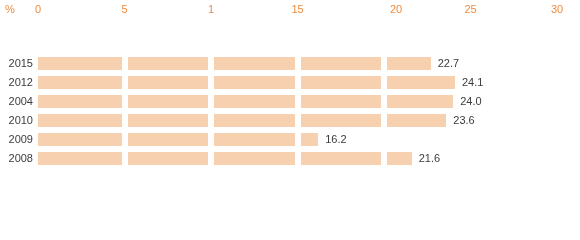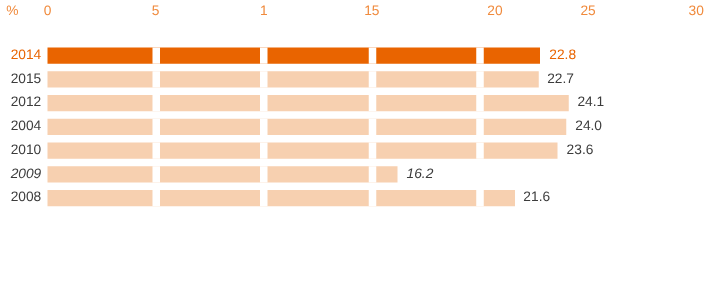--- a/index.html
+++ b/index.html
@@ -127,31 +127,20 @@
         <span class="axis-tick" style="left: 124.5px;">5</span>
         <span class="axis-tick" style="left: 211px;">1</span>
         <span class="axis-tick" style="left: 297.5px;">15</span>
         <span class="axis-tick" style="left: 384px; margin-left: 12px;">20</span>
         <span class="axis-tick" style="left: 470.5px;">25</span>
         <span class="axis-tick" style="left: 557px;">30</span>
       </div>
   </div>
 
   <div class="plot" id="plot">
-      <div class="bar-row highlight" style="top: 0px;">
-        <div class="row-label">2014</div>
-        <div class="bar-track" style="width: 394.44px;">
-          <div class="bar-fill" style="width: 394.44px;"></div>
-          <div class="notch" style="left: 83.5px;"></div>
-          <div class="notch" style="left: 170px;"></div>
-          <div class="notch" style="left: 256.5px;"></div>
-          <div class="notch" style="left: 343px;"></div>
-        </div>
-        <div class="bar-value" style="left: 439.44px;">22.8</div>
-      </div>
       <div class="bar-row" style="top: 19px;">
         <div class="row-label">2015</div>
         <div class="bar-track" style="width: 392.71px;">
           <div class="bar-fill" style="width: 392.71px;"></div>
           <div class="notch" style="left: 83.5px;"></div>
           <div class="notch" style="left: 170px;"></div>
           <div class="notch" style="left: 256.5px;"></div>
           <div class="notch" style="left: 343px;"></div>
         </div>
         <div class="bar-value" style="left: 437.71px;">22.7</div>
@@ -182,21 +171,21 @@
         <div class="row-label">2010</div>
         <div class="bar-track" style="width: 408.28px;">
           <div class="bar-fill" style="width: 408.28px;"></div>
           <div class="notch" style="left: 83.5px;"></div>
           <div class="notch" style="left: 170px;"></div>
           <div class="notch" style="left: 256.5px;"></div>
           <div class="notch" style="left: 343px;"></div>
         </div>
         <div class="bar-value" style="left: 453.28px; text-align: right;">23.6</div>
       </div>
-      <div class="bar-row" style="top: 95px; font-style: italic;">
+      <div class="bar-row" style="top: 95px;">
         <div class="row-label">2009</div>
         <div class="bar-track" style="width: 280.26px;">
           <div class="bar-fill" style="width: 280.26px;"></div>
           <div class="notch" style="left: 83.5px;"></div>
           <div class="notch" style="left: 170px;"></div>
           <div class="notch" style="left: 256.5px;"></div>
         </div>
         <div class="bar-value" style="left: 325.26px;">16.2</div>
       </div>
       <div class="bar-row" style="top: 114px;">

